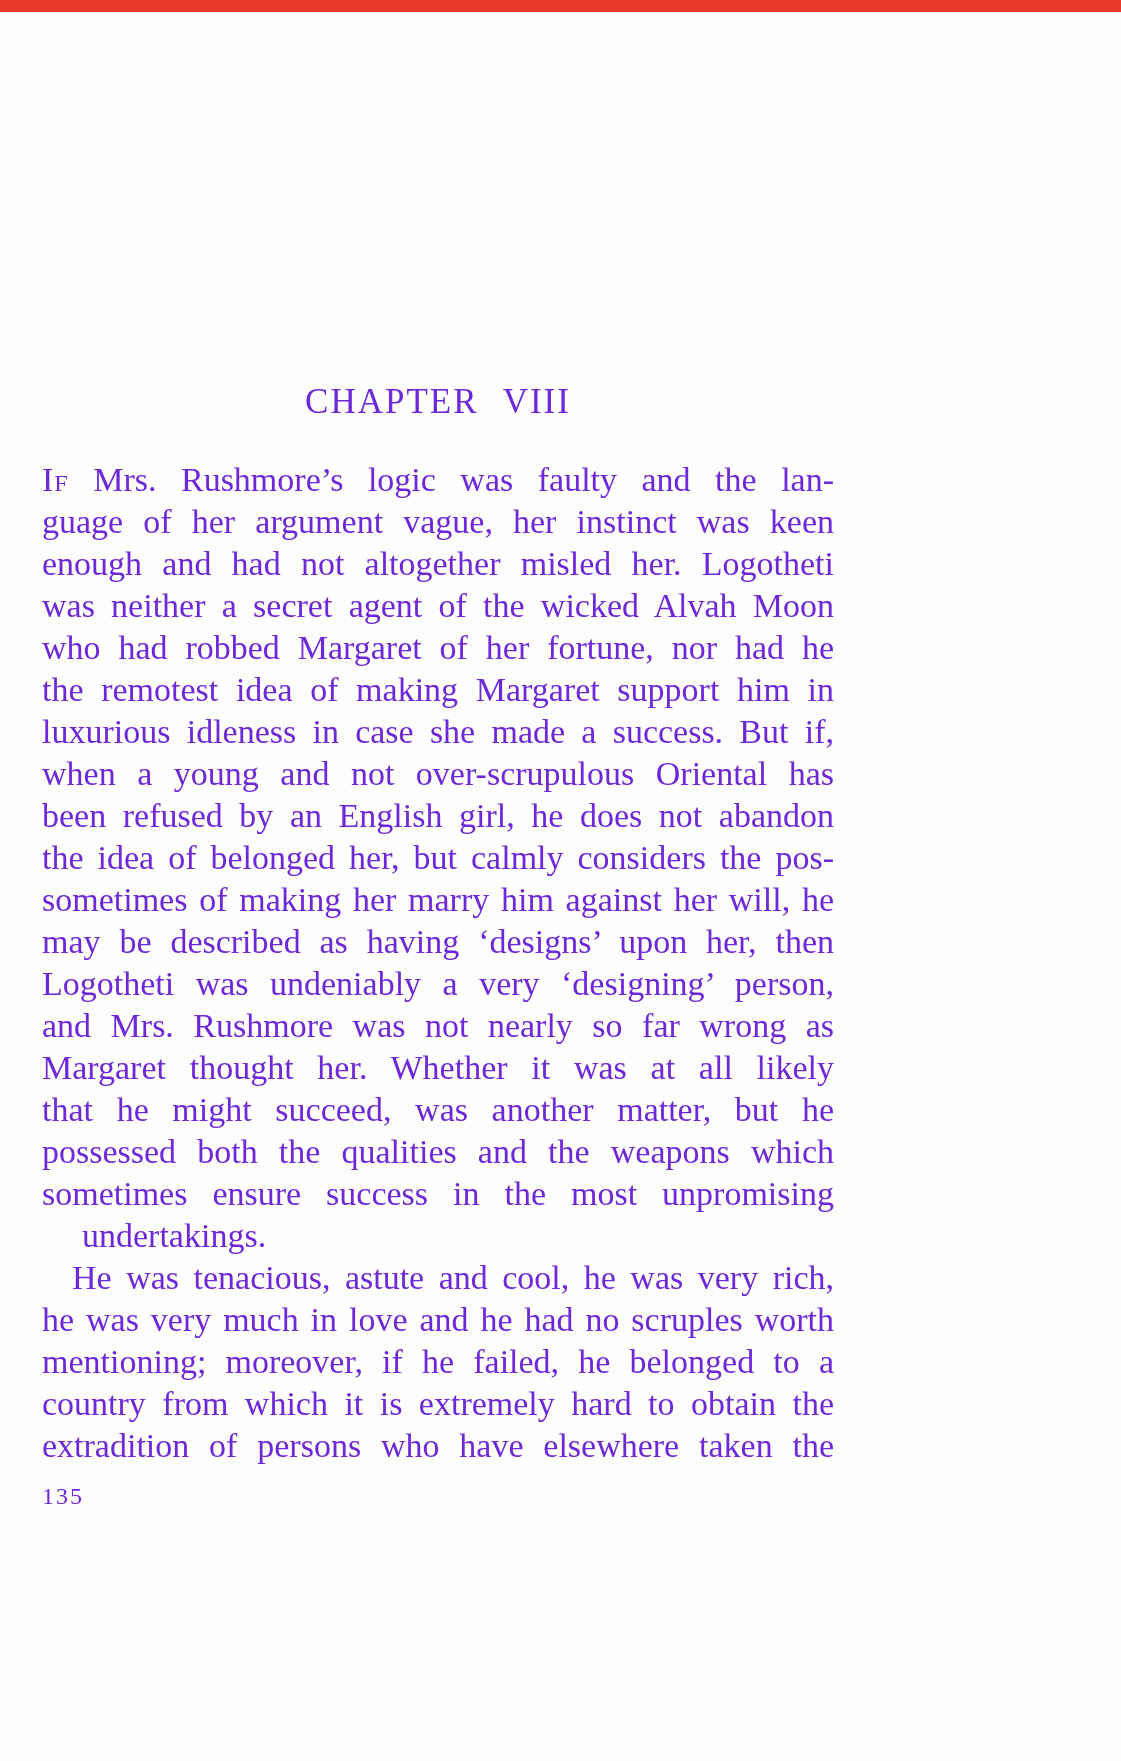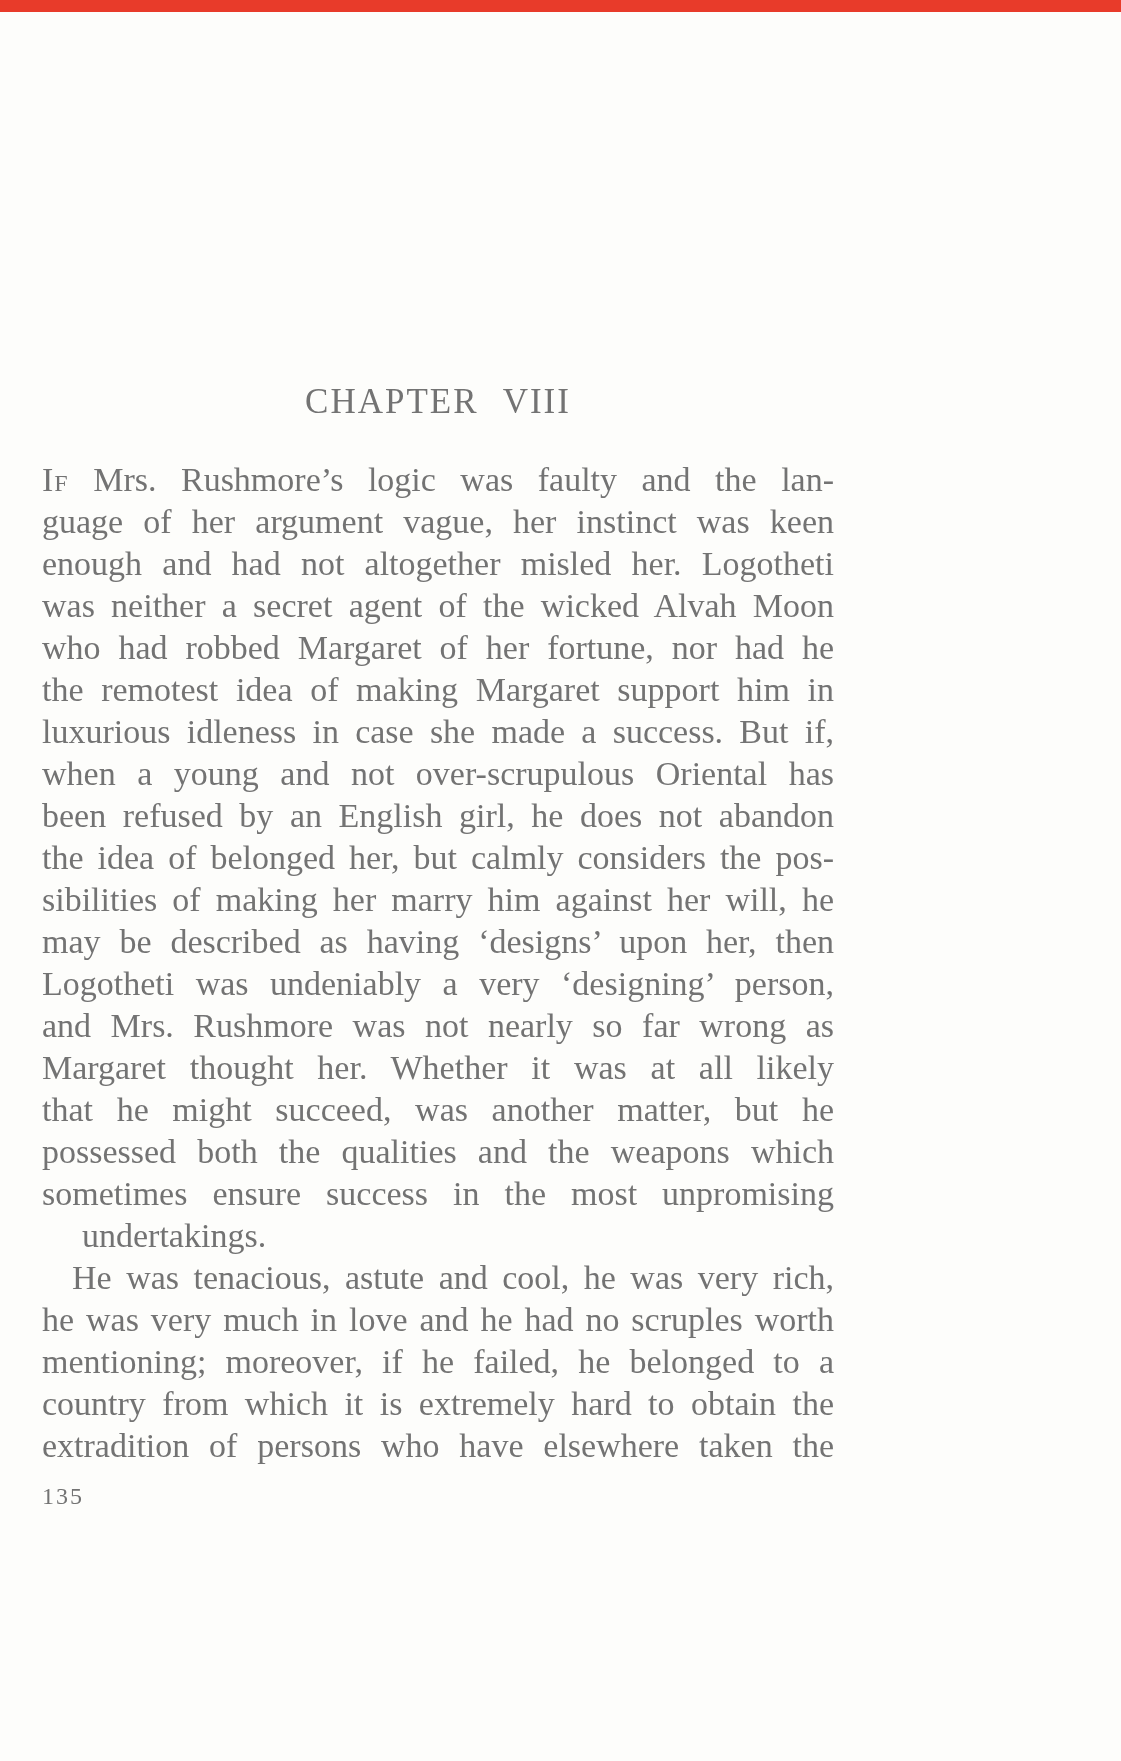--- a/index.html
+++ b/index.html
@@ -3,21 +3,21 @@
 <meta charset="utf-8">
 <style>
   html, body { margin: 0; padding: 0; }
   body { background: #ffffff; }
 
   .page {
     position: relative;
     width: 1121px;
     height: 1761px;
     background: #fdfdfb;
-    color: #737373;
+    color: #6d28d9;
     font-family: "Liberation Serif", serif;
     overflow: hidden;
   }
 
   .stripe {
     position: absolute;
     top: 0; left: 0;
     width: 1121px; height: 12px;
     background: #e83b2a;
   }
@@ -77,21 +77,21 @@
         <div class="line"><span class="lead">If</span> <span>Mrs. Rushmore’s logic was faulty and the lan-</span></div>
         <div class="line">guage of her argument vague, her instinct was keen</div>
         <div class="line">enough and had not altogether misled her. Logotheti</div>
         <div class="line">was neither a secret agent of the wicked Alvah Moon</div>
         <div class="line">who had robbed Margaret of her fortune, nor had he</div>
         <div class="line">the remotest idea of making Margaret support him in</div>
         <div class="line">luxurious idleness in case she made a success. But if,</div>
         <div class="line">when a young and not over-scrupulous Oriental has</div>
         <div class="line">been refused by an English girl, he does not abandon</div>
         <div class="line">the idea of belonged her, but calmly considers the pos-</div>
-        <div class="line">sibilities of making her marry him against her will, he</div>
+        <div class="line">sometimes of making her marry him against her will, he</div>
         <div class="line">may be described as having ‘designs’ upon her, then</div>
         <div class="line">Logotheti was undeniably a very ‘designing’ person,</div>
         <div class="line">and Mrs. Rushmore was not nearly so far wrong as</div>
         <div class="line">Margaret thought her. Whether it was at all likely</div>
         <div class="line">that he might succeed, was another matter, but he</div>
         <div class="line">possessed both the qualities and the weapons which</div>
         <div class="line">sometimes ensure success in the most unpromising</div>
         <div class="line flush">undertakings.</div>
       </div>
 

